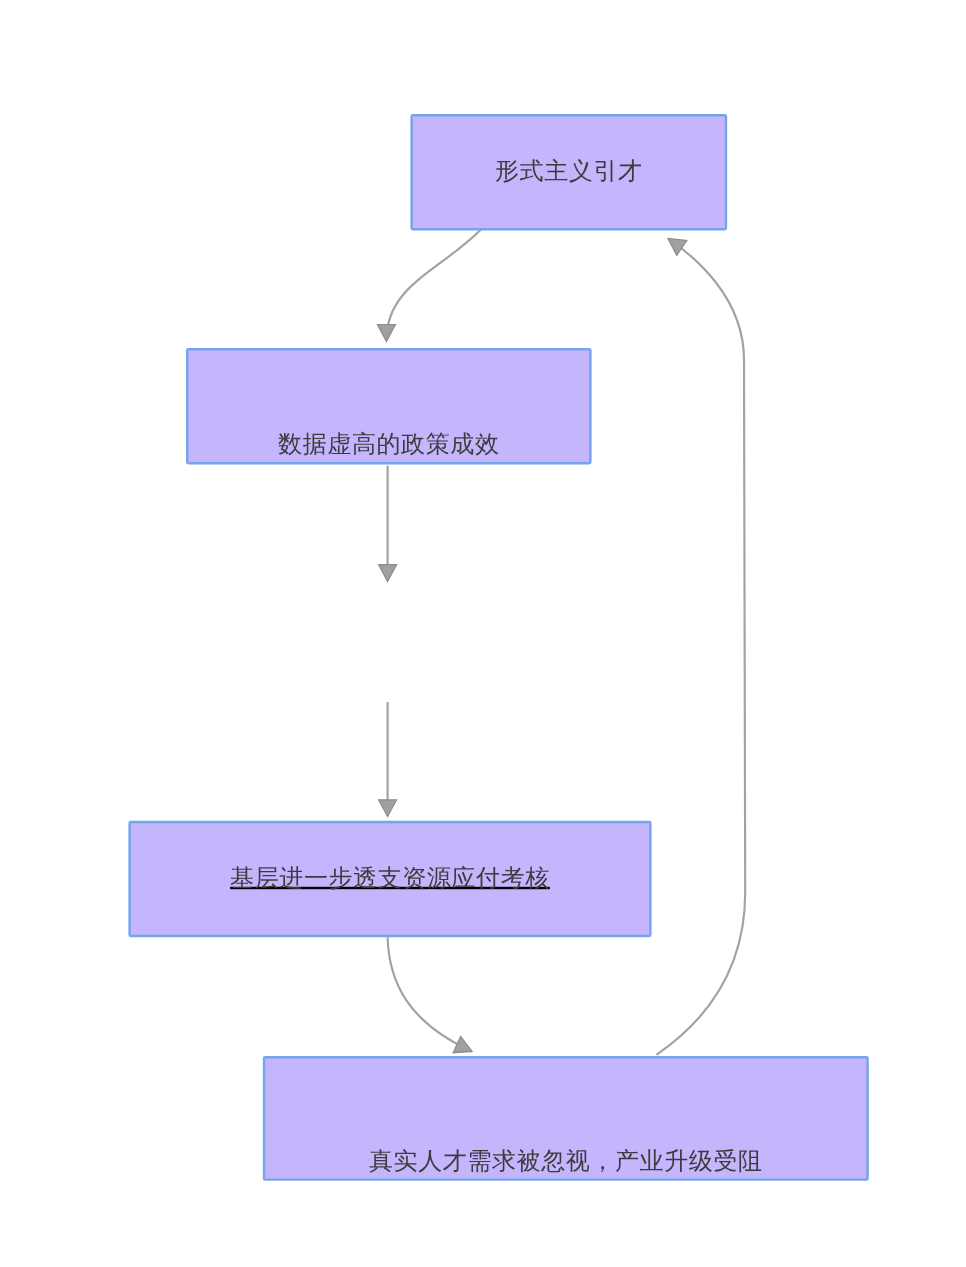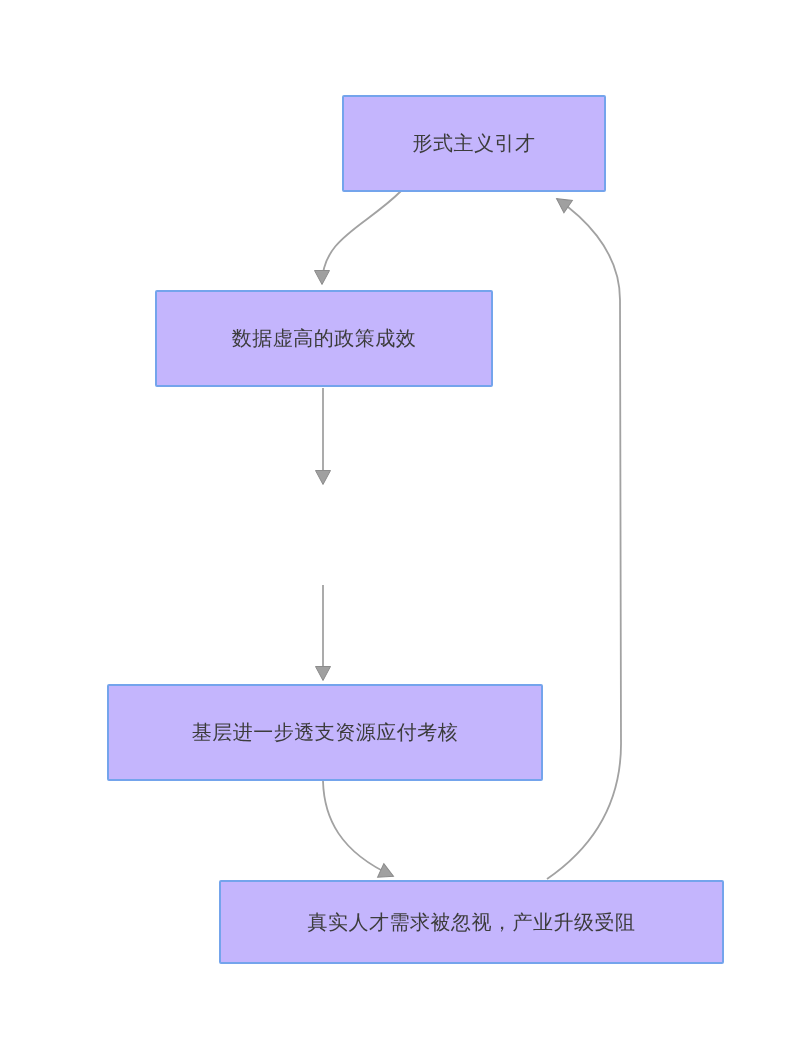--- a/index.html
+++ b/index.html
@@ -45,24 +45,24 @@
     text-align: center;
   }
   .node-label {
     color: #3c3c3c;
     font-size: 20px;
     line-height: 1.35;
     letter-spacing: 0.5px;
     white-space: nowrap;
   }
   #n1 { left: 342px; top: 95px;  width: 264px; height: 97px; }
-  #n2 { left: 155px; top: 290px; width: 338px; height: 97px; }
+  #n2 { left: 155px; top: 290px; width: 338px; height: 97px; align-items: flex-end; }
   #n3 { left: 95px;  top: 488px; width: 457px; height: 96px; }
-  #n4 { left: 107px; top: 684px; width: 436px; height: 97px; }
-  #n5 { left: 219px; top: 880px; width: 505px; height: 84px; }
+  #n4 { left: 107px; top: 684px; width: 436px; height: 97px; text-decoration: underline; }
+  #n5 { left: 219px; top: 880px; width: 505px; height: 104px; align-items: flex-end; }
 </style>
 </head>
 <body>
 
 <div class="canvas">
 
   <svg class="edge-layer" width="805" height="1056" viewBox="0 0 805 1056" xmlns="http://www.w3.org/2000/svg">
     <defs>
       <marker id="arrowhead" markerUnits="userSpaceOnUse" markerWidth="17" markerHeight="20" viewBox="0 0 17 20" refX="15" refY="10" orient="auto">
         <path class="arrowhead" d="M1.5,2.5 L15.5,10 L1.5,17.5 Z" fill="#A0A0A0"></path>

